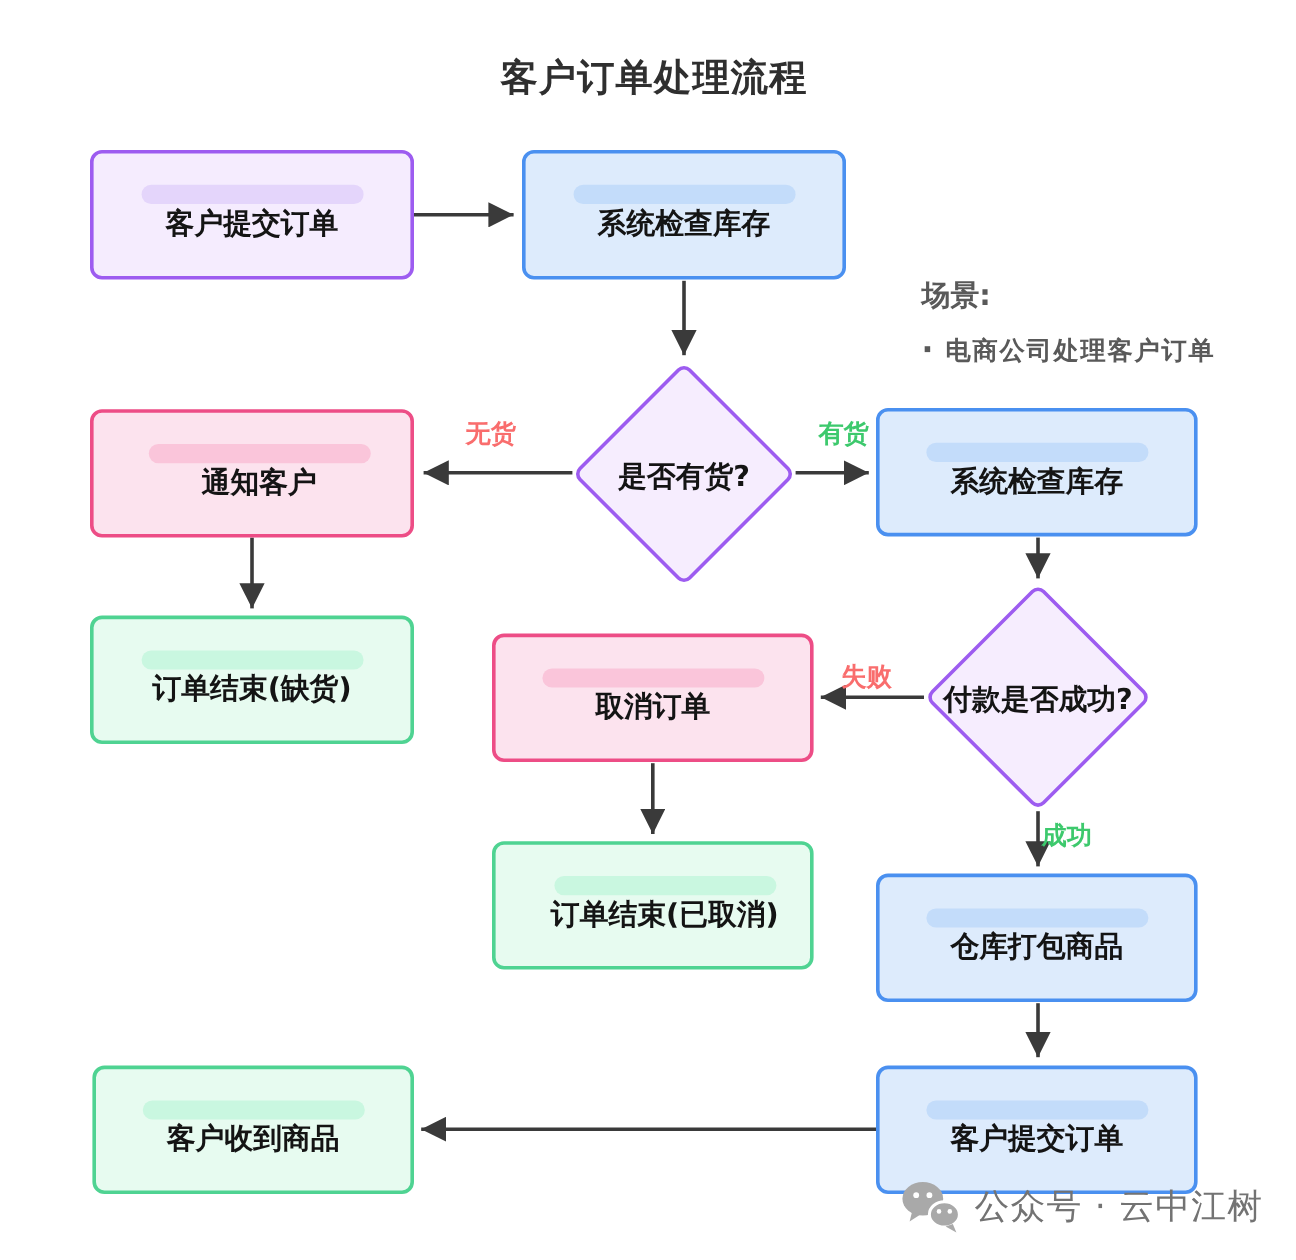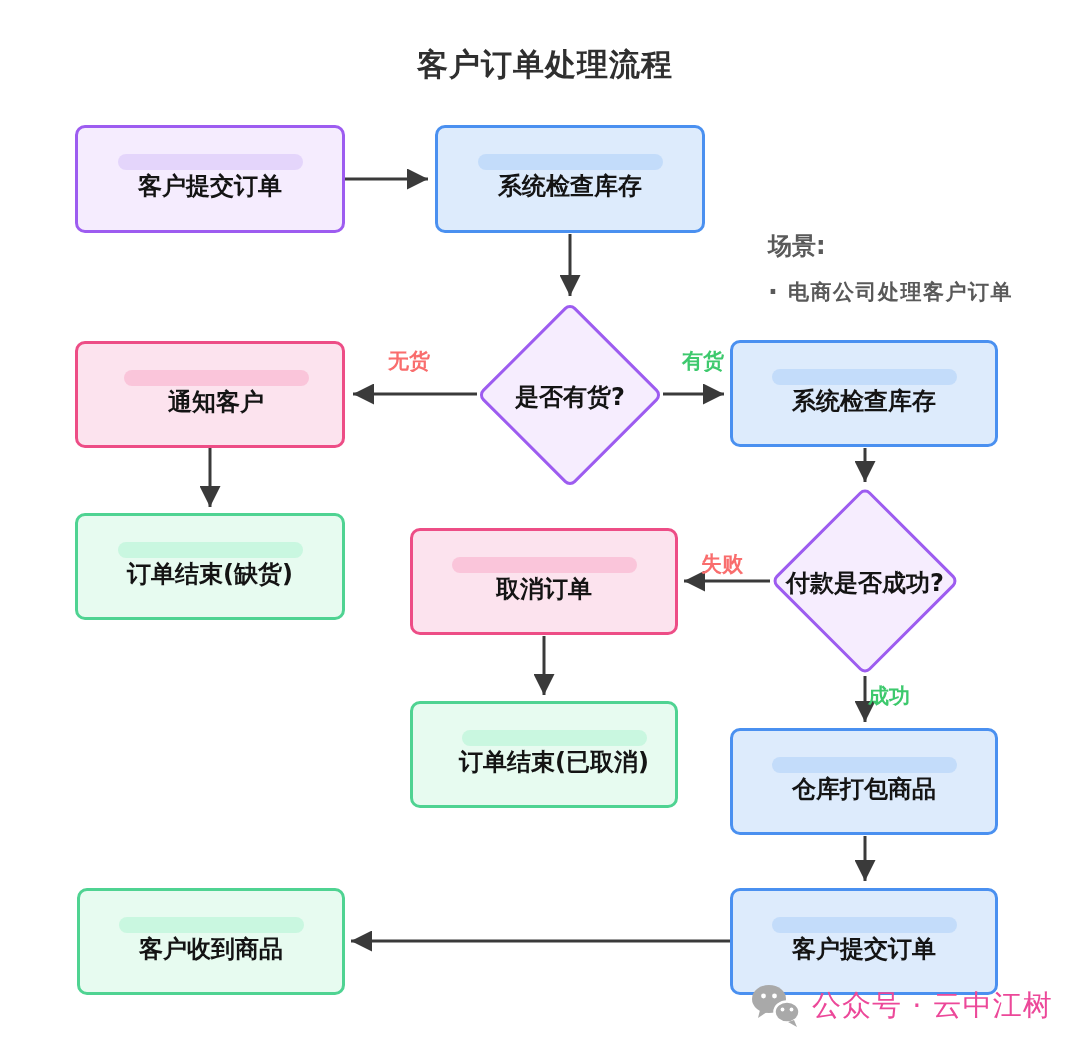--- a/index.html
+++ b/index.html
@@ -81,21 +81,21 @@
   .note-bullet-dot { font-size: 26px; font-weight: bold; margin-right: 10px; line-height: 20px; }
   .note-bullet-text { font-size: 21px; font-weight: bold; letter-spacing: 1.5px; }
   
   .edges-svg { position: absolute; left: 0; top: 0; pointer-events: none; }
   
   .watermark {
     position: absolute;
     left: 750px; top: 982px;
     display: flex;
     align-items: center;
-    color: #ec4899;
+    color: #737373;
   }
   .watermark-text { font-size: 29px; margin-left: 10px; letter-spacing: 1px; white-space: nowrap; }
 </style>
 </head>
 <body>
 
 <div class="canvas">
 
   <div class="diagram-title">客户订单处理流程</div>
 

